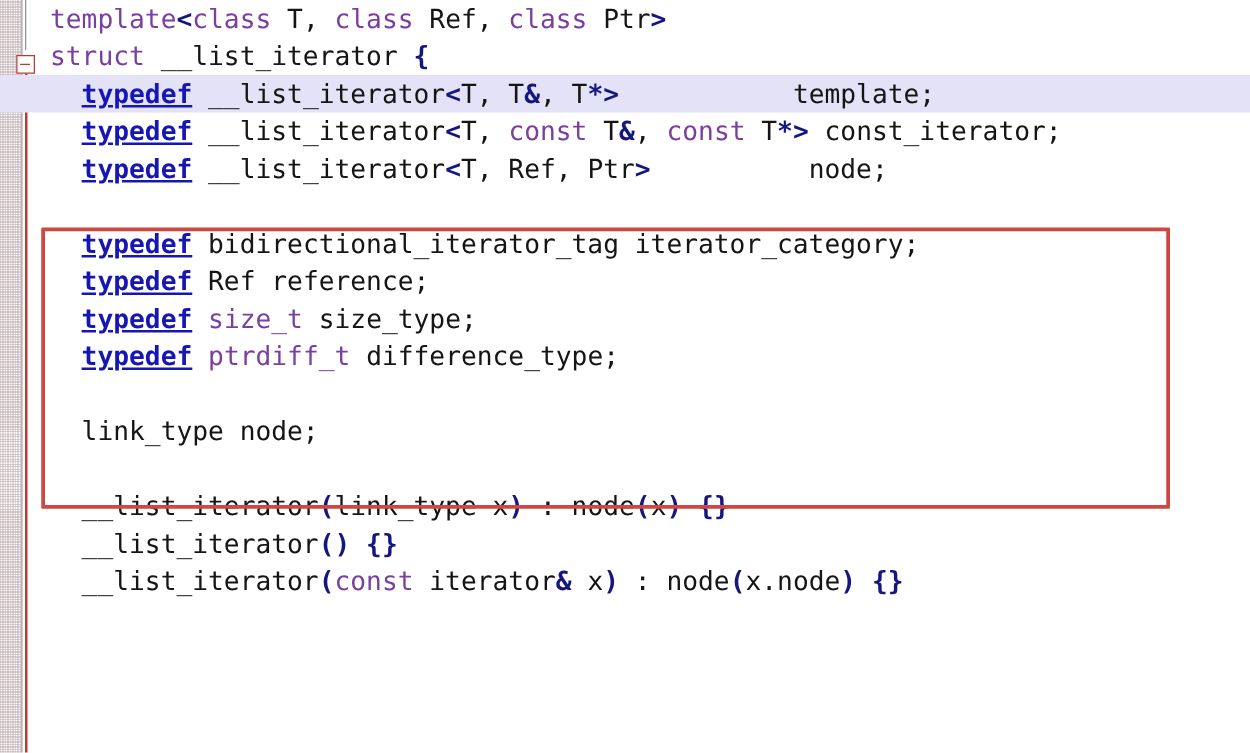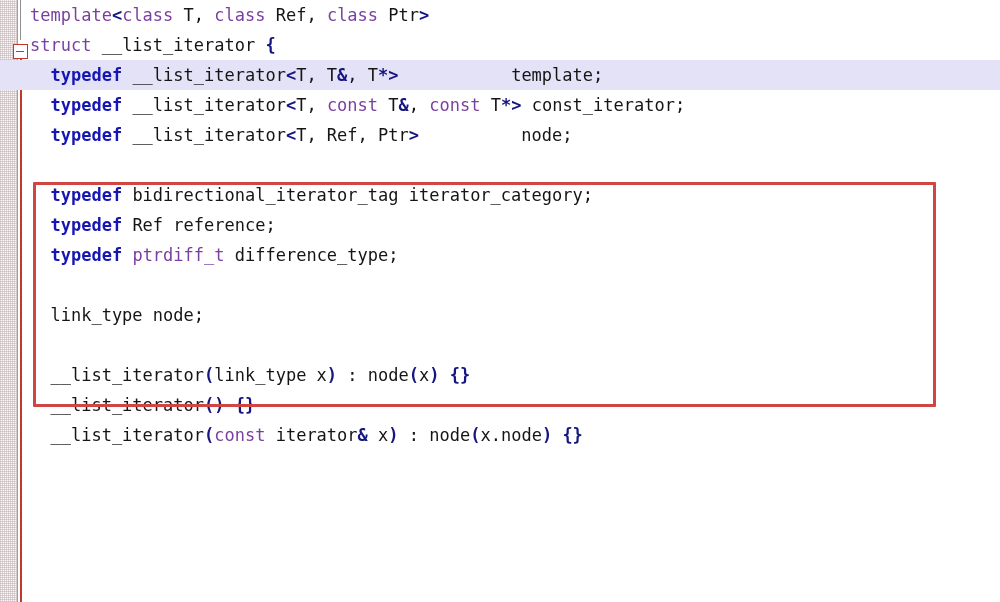--- a/index.html
+++ b/index.html
@@ -91,34 +91,34 @@
     position: absolute;
     left: 0; top: 0;
     width: 1000px;
     height: 602px;
   }
   .line {
     position: relative;
     height: 30px;
     line-height: 30px;
     white-space: pre;
-    font-size: 17px;
+    font-size: 21px;
     font-family: "DejaVu Sans Mono", "Liberation Mono", monospace;
     color: #1a1a1a;
-    padding-left: 30px;
+    padding-left: 40px;
     box-sizing: border-box;
     letter-spacing: 0px;
   }
   .line.hl {
     background: #e3e2f7;
   }
 
   
   .kw      { color: #7b3fa0; }          
-  .tdef    { color: #1616b4; font-weight: bold; }  
+  .tdef    { color: #1616b4; font-weight: bold; text-decoration: underline; }  
   .punct   { color: #161680; font-weight: bold; }  
   .plain   { color: #151515; }
 
   
   .redbox {
     position: absolute;
     left: 33px;
     top: 182px;
     width: 903px;
     height: 225px;
@@ -141,20 +141,21 @@
 
   <div class="code" id="code-lines">
       <div class="line"><span class="kw">template</span><span class="punct">&lt;</span><span class="kw">class</span><span class="plain"> T, </span><span class="kw">class</span><span class="plain"> Ref, </span><span class="kw">class</span><span class="plain"> Ptr</span><span class="punct">&gt;</span></div>
       <div class="line"><span class="kw">struct</span><span class="plain"> __list_iterator </span><span class="punct">{</span></div>
       <div class="line hl"><span class="plain">  </span><span class="tdef">typedef</span><span class="plain"> __list_iterator</span><span class="punct">&lt;</span><span class="plain">T, T</span><span class="punct">&amp;</span><span class="plain">, T</span><span class="punct">*&gt;</span><span class="plain">           template;</span></div>
       <div class="line"><span class="plain">  </span><span class="tdef">typedef</span><span class="plain"> __list_iterator</span><span class="punct">&lt;</span><span class="plain">T, </span><span class="kw">const</span><span class="plain"> T</span><span class="punct">&amp;</span><span class="plain">, </span><span class="kw">const</span><span class="plain"> T</span><span class="punct">*&gt;</span><span class="plain"> const_iterator;</span></div>
       <div class="line"><span class="plain">  </span><span class="tdef">typedef</span><span class="plain"> __list_iterator</span><span class="punct">&lt;</span><span class="plain">T, Ref, Ptr</span><span class="punct">&gt;</span><span class="plain">          node;</span></div>
       <div class="line"><span class="plain"></span></div>
       <div class="line"><span class="plain">  </span><span class="tdef">typedef</span><span class="plain"> bidirectional_iterator_tag iterator_category;</span></div>
       <div class="line"><span class="plain">  </span><span class="tdef">typedef</span><span class="plain"> Ref reference;</span></div>
+      <div class="line"><span class="plain">  </span><span class="tdef">typedef</span><span class="plain"> </span><span class="kw">size_t</span><span class="plain"> size_type;</span></div>
       <div class="line"><span class="plain">  </span><span class="tdef">typedef</span><span class="plain"> </span><span class="kw">ptrdiff_t</span><span class="plain"> difference_type;</span></div>
       <div class="line"><span class="plain"></span></div>
       <div class="line"><span class="plain">  link_type node;</span></div>
       <div class="line"><span class="plain"></span></div>
       <div class="line"><span class="plain">  __list_iterator</span><span class="punct">(</span><span class="plain">link_type x</span><span class="punct">)</span><span class="plain"> : node</span><span class="punct">(</span><span class="plain">x</span><span class="punct">)</span><span class="plain"> </span><span class="punct">{}</span></div>
       <div class="line"><span class="plain">  __list_iterator</span><span class="punct">()</span><span class="plain"> </span><span class="punct">{}</span></div>
       <div class="line"><span class="plain">  __list_iterator</span><span class="punct">(</span><span class="kw">const</span><span class="plain"> iterator</span><span class="punct">&amp;</span><span class="plain"> x</span><span class="punct">)</span><span class="plain"> : node</span><span class="punct">(</span><span class="plain">x.node</span><span class="punct">)</span><span class="plain"> </span><span class="punct">{}</span></div>
       <div class="line"><span class="plain"></span></div>
     </div>
 

